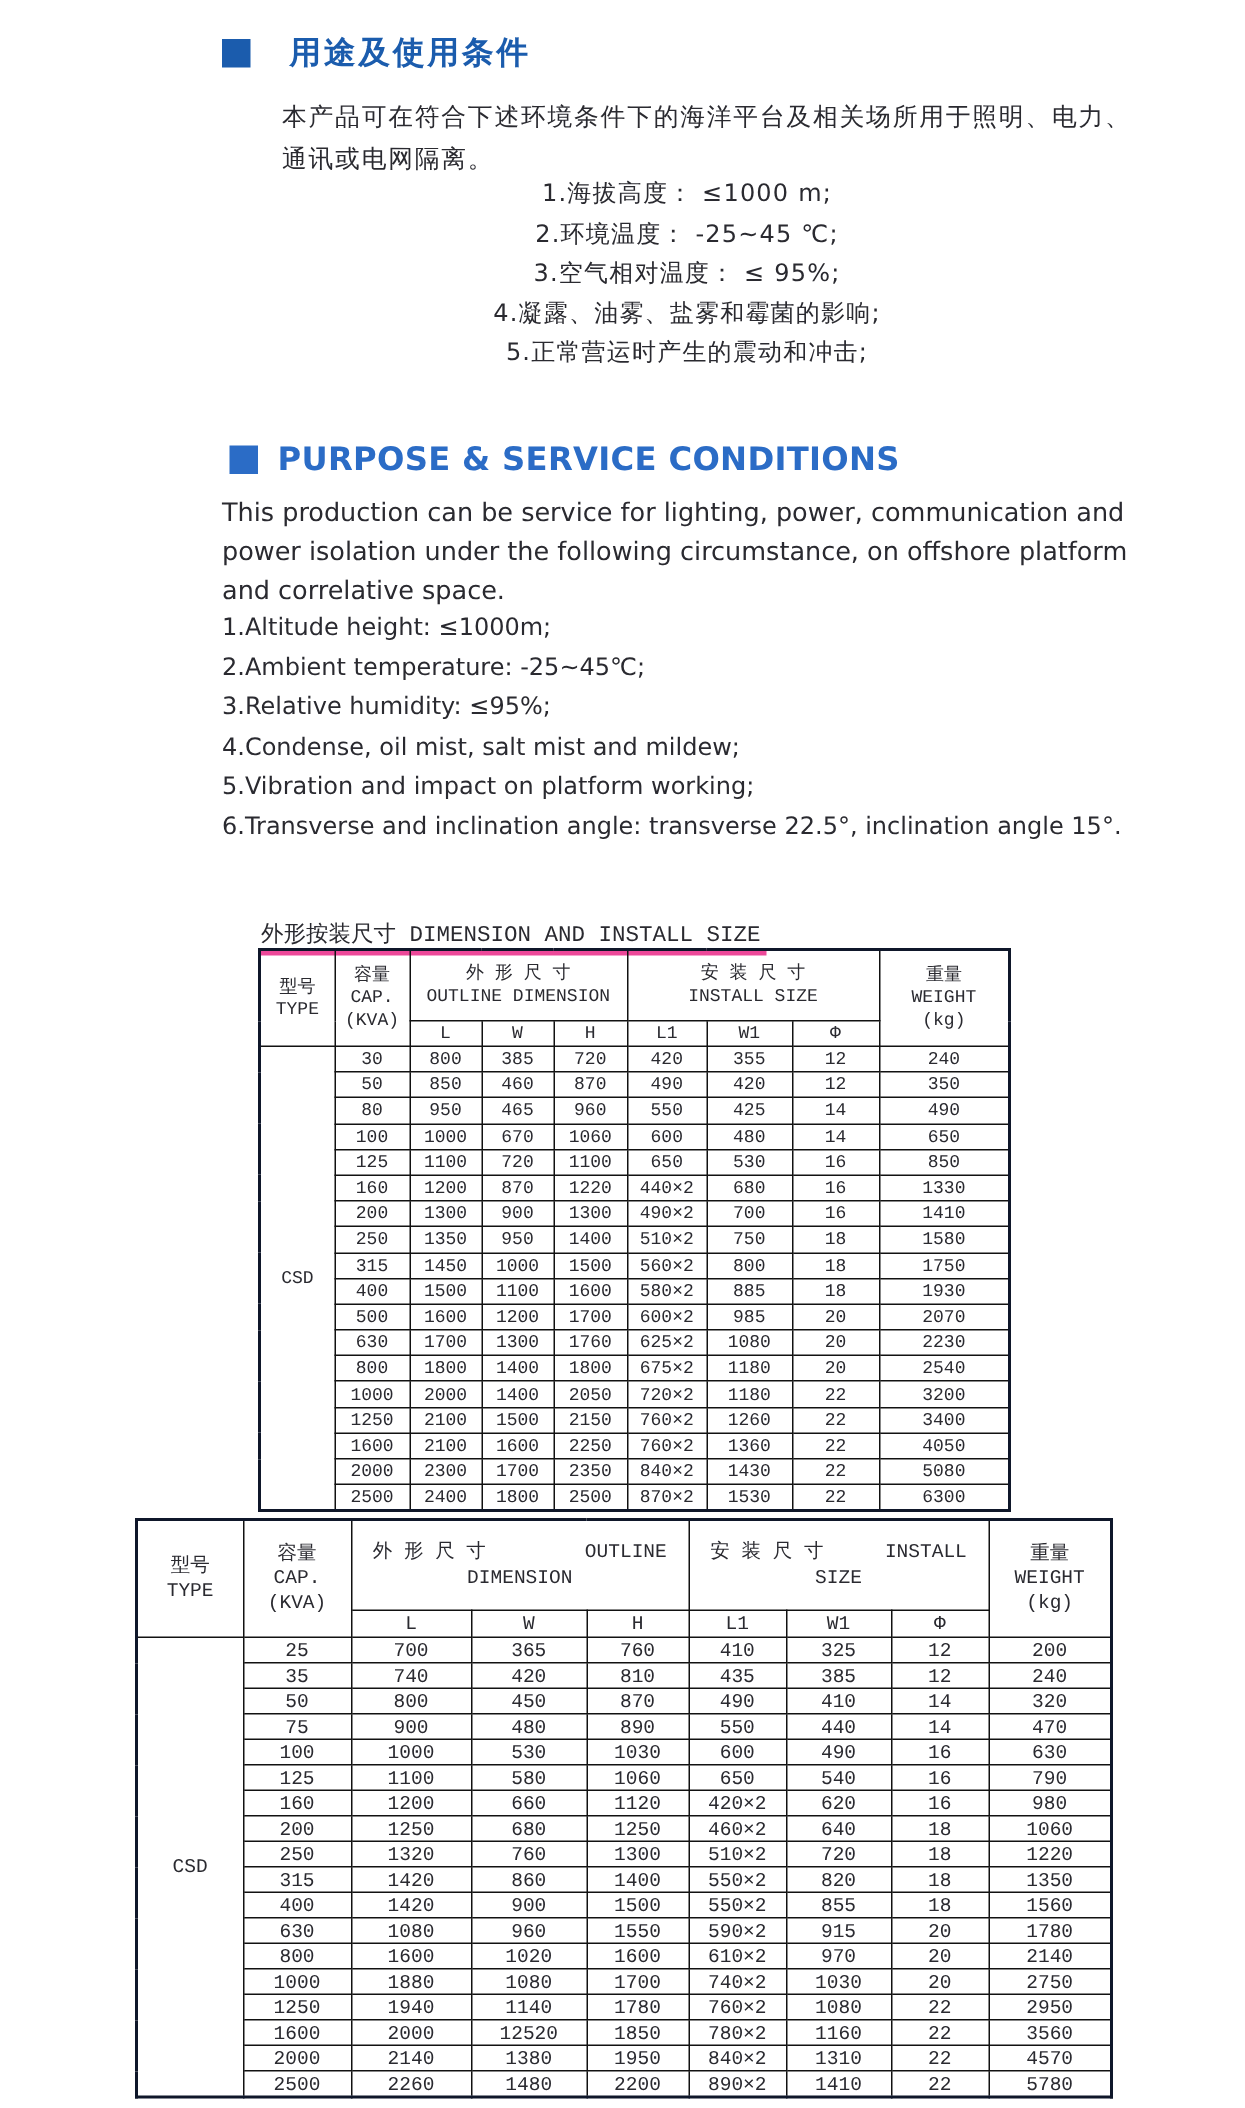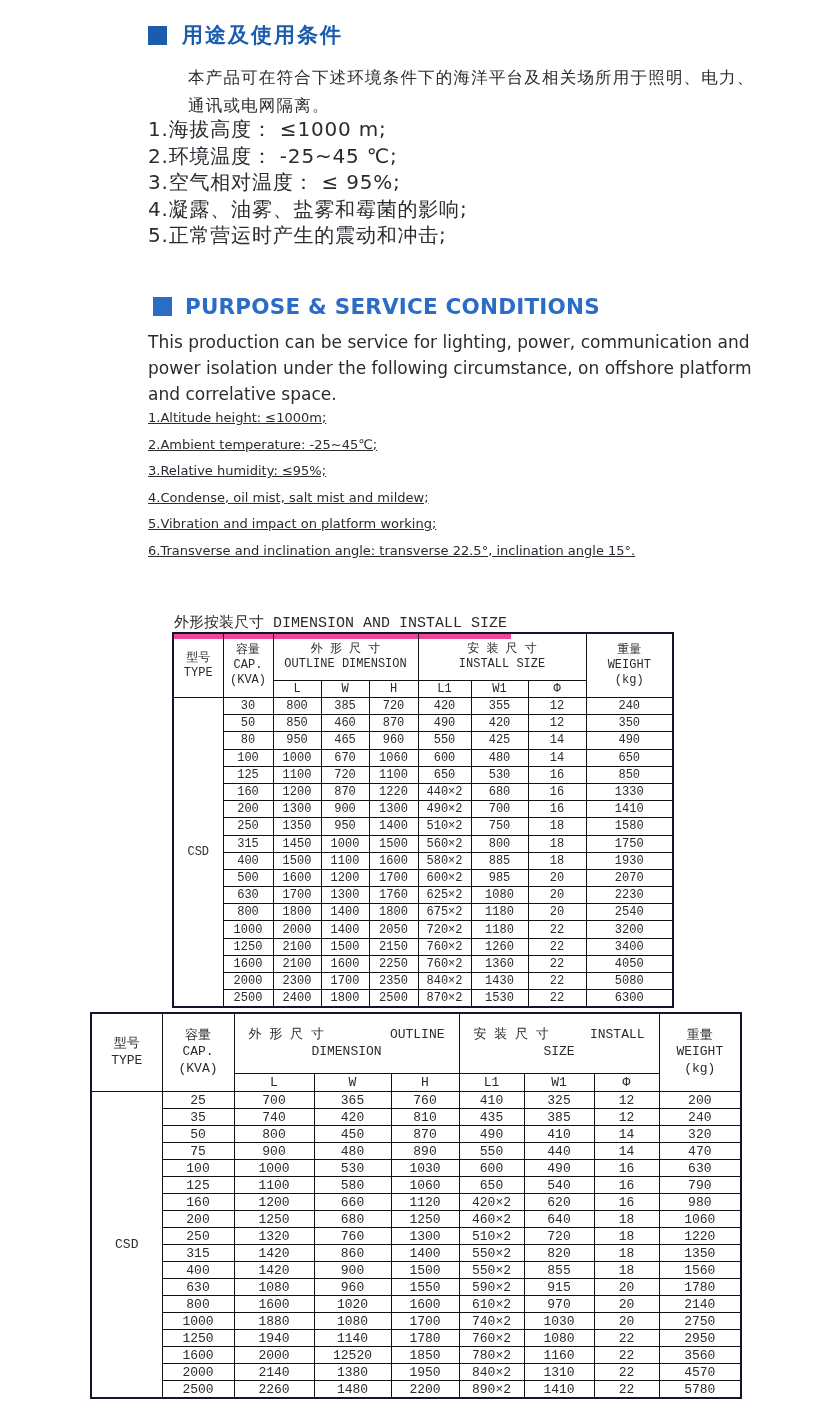--- a/index.html
+++ b/index.html
@@ -12,41 +12,41 @@
     overflow:hidden;
   }
   .abs { position:absolute; }
 
   
   .sec-header { display:flex; align-items:center; }
   .bullet-sq { width:19px; height:19px; flex:0 0 19px; }
   .sq-cn { background:#1b5cad; }
   .sq-en { background:#2b6cc6; }
   .cn-title {
-    margin-left:15px;
+    margin-left:26px;
     font-size:21px; font-weight:bold; color:#1b5cad;
     letter-spacing:2px;
   }
   .en-title {
     margin-left:13px;
     font-size:21.5px; font-weight:bold; color:#2b6cc6;
     letter-spacing:0.2px;
   }
 
   
   .cn-intro .tline { font-size:16.5px; line-height:28px; letter-spacing:1.2px; }
-  .cn-list .tline  { font-size:20px; line-height:26.5px; letter-spacing:0.8px; }
+  .cn-list .tline  { font-size:16px; line-height:26.5px; letter-spacing:0.8px;text-align:center; }
   .en-intro .tline { font-size:17px;  line-height:26px; }
-  .en-list .tline  { font-size:13px;  line-height:26.5px;text-decoration:underline; }
+  .en-list .tline  { font-size:16px;  line-height:26.5px; }
 
   
   .tbl-font { font-family:"Liberation Mono","DejaVu Sans Mono",monospace; }
   .t-title {
     font-size:15px;
-    border-bottom:6px solid #ec4899;
+    border-bottom:4px solid #ec4899;
     padding:0 4px 1px 1px;
     display:inline-block;
     white-space:nowrap;
   }
   table.dim {
     border-collapse:collapse;
     border:2px solid #0f172a;
     table-layout:fixed;
   }
   table.dim th, table.dim td {

